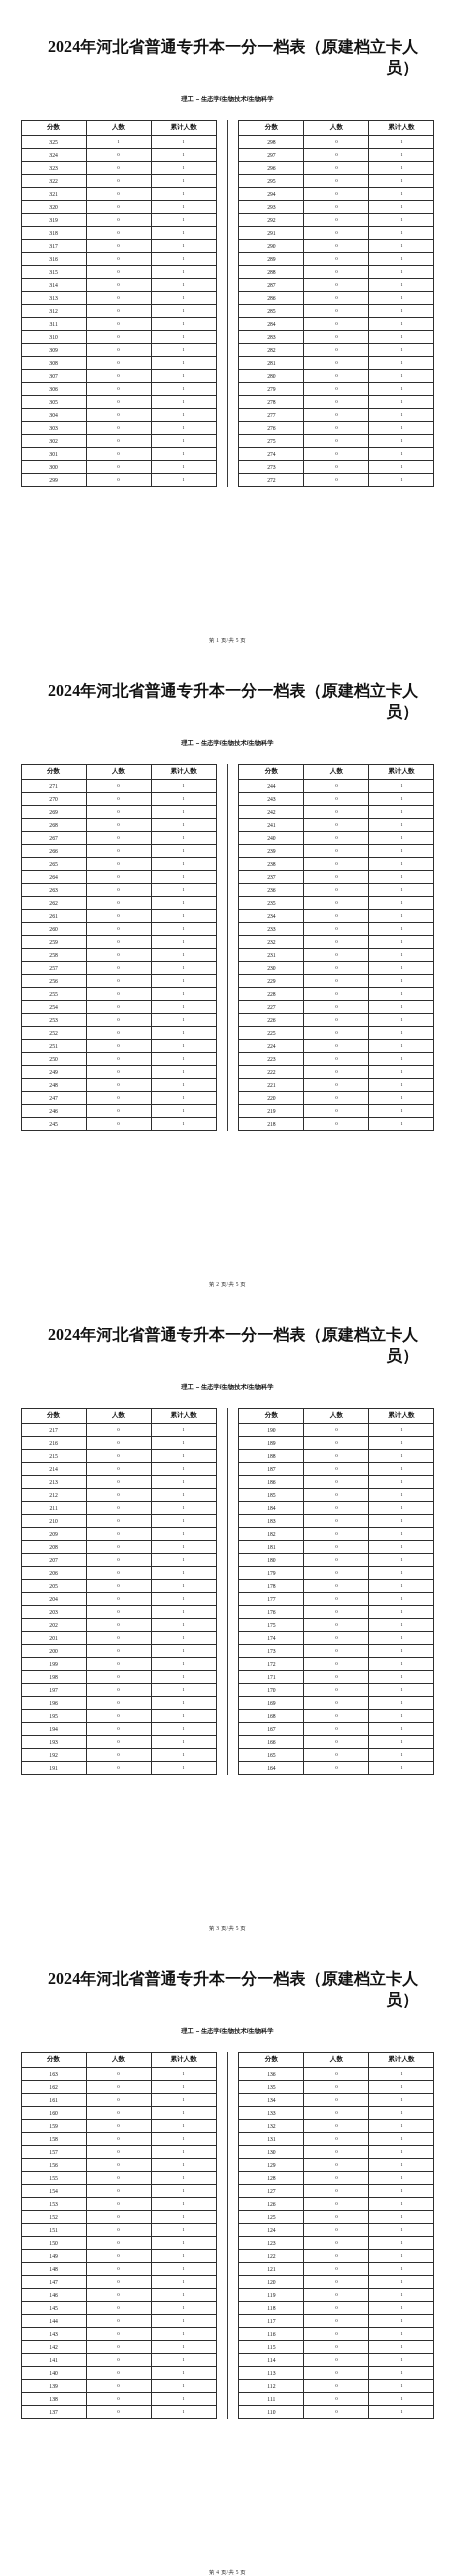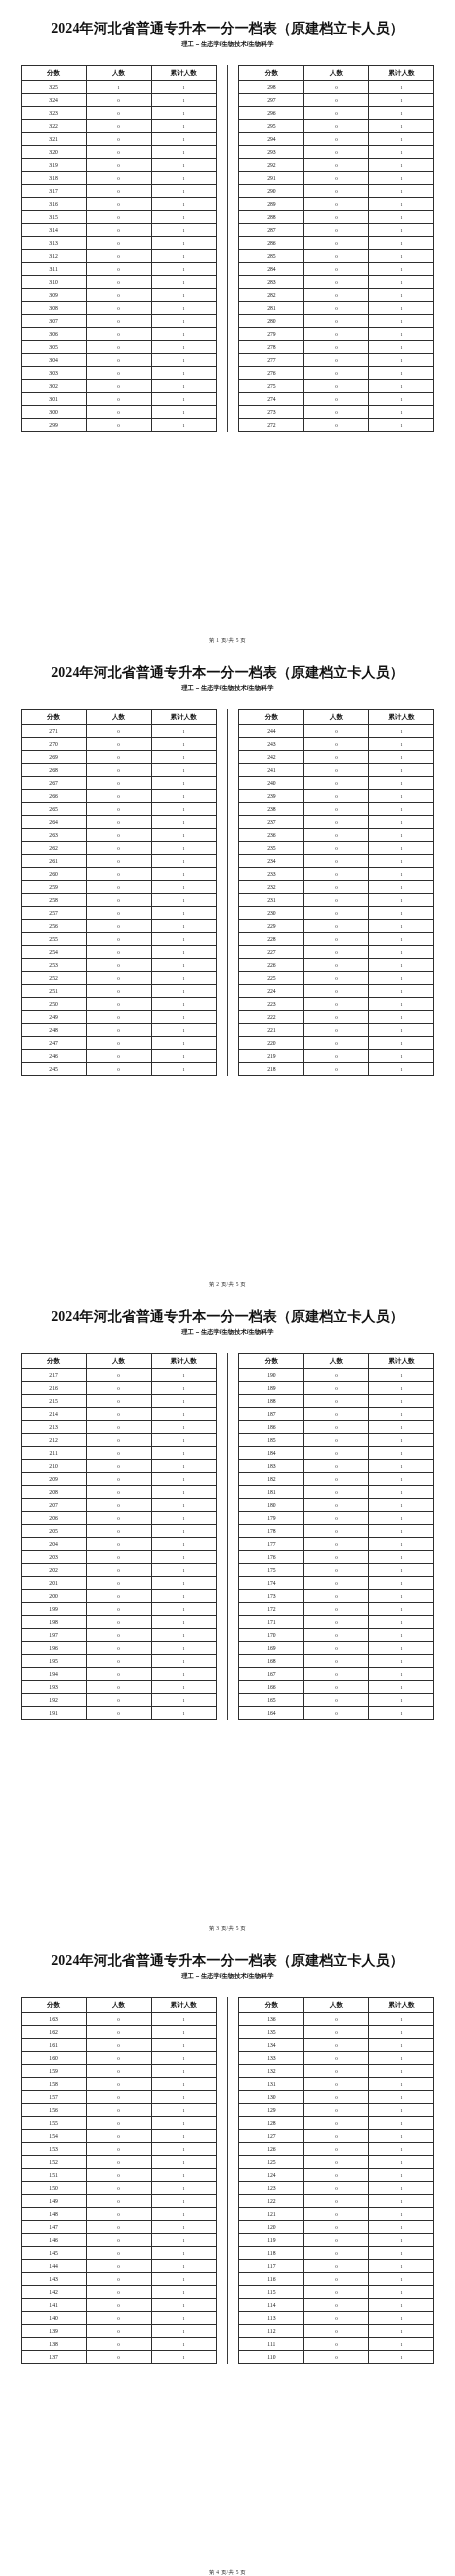--- a/index.html
+++ b/index.html
@@ -18,26 +18,26 @@
     height: 644px;
     box-sizing: border-box;
     position: relative;
     padding: 0;
     overflow: hidden;
   }
   .page-inner {
     padding: 15px 20.6px 0 20.6px;
   }
   .doc-title {
-    text-align: center;
+    text-align: right;
     font-family: "Liberation Serif", "DejaVu Serif", serif;
-    font-size: 14px;
+    font-size: 16px;
     font-weight: 700;
     letter-spacing: 0.1px;
-    margin: 0;
+    margin: 16px;
     padding-top: 4.6px;
     line-height: 1.35;
     color: #111;
   }
   .doc-subtitle {
     text-align: center;
     font-family: "Liberation Sans", "DejaVu Sans", sans-serif;
     font-size: 6.3px;
     font-weight: 700;
     margin: 1.7px 0 0 0;

